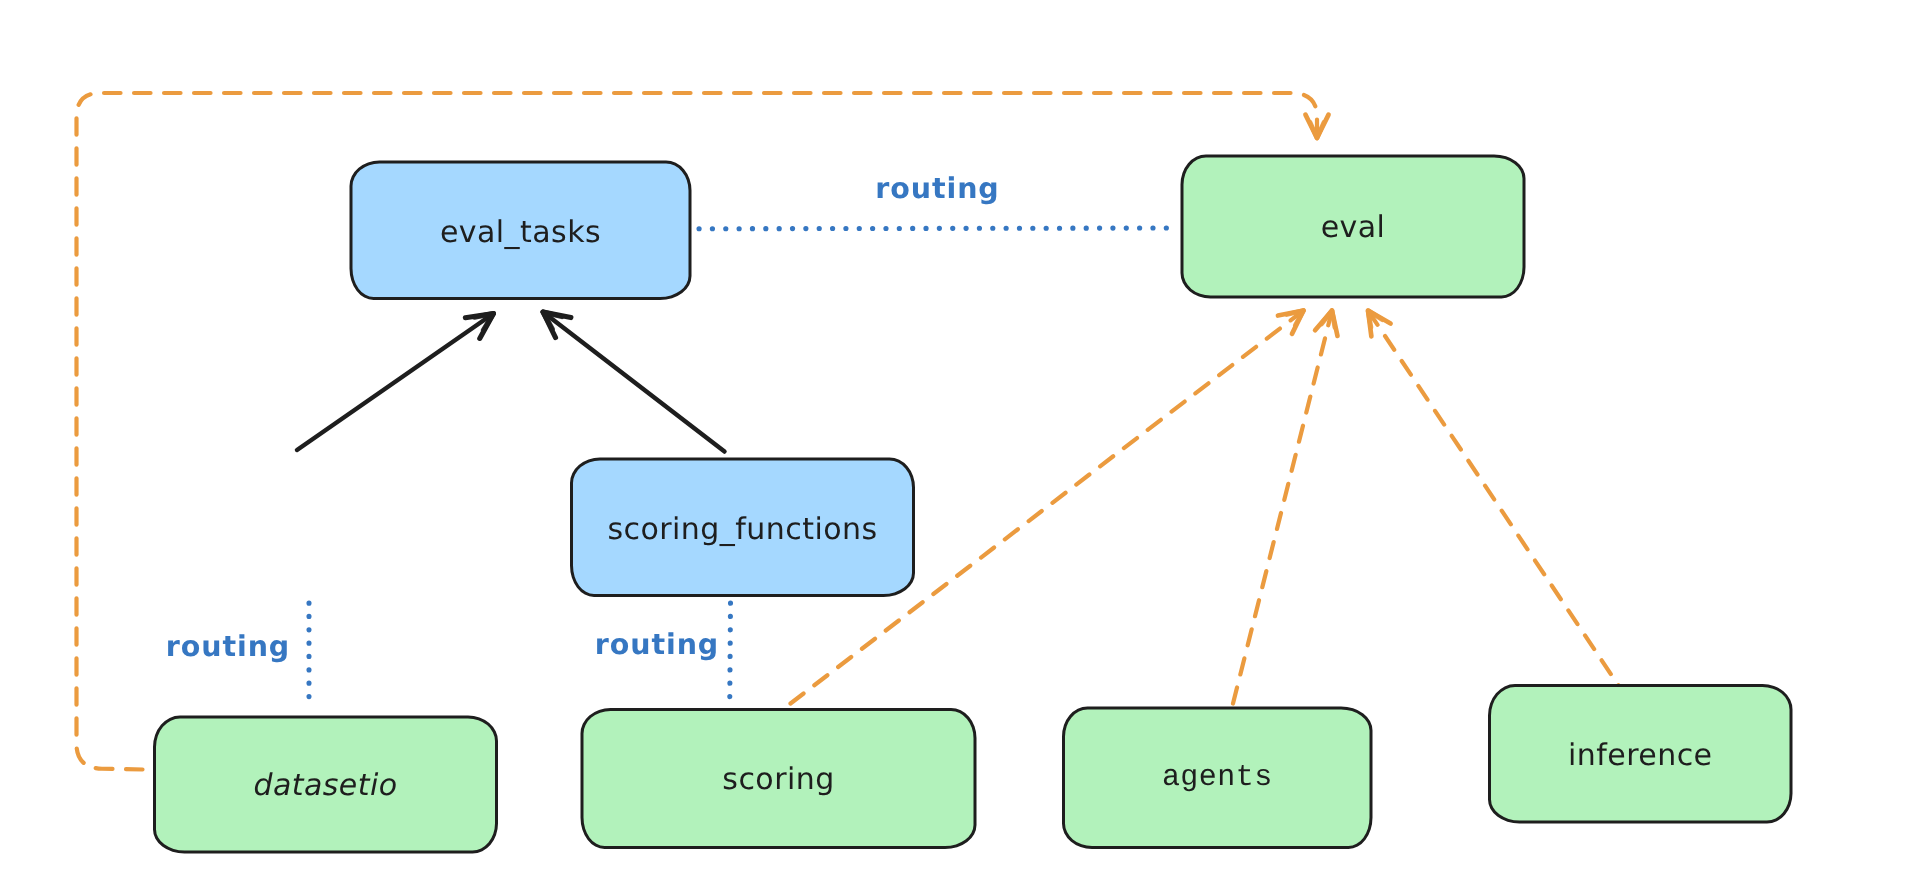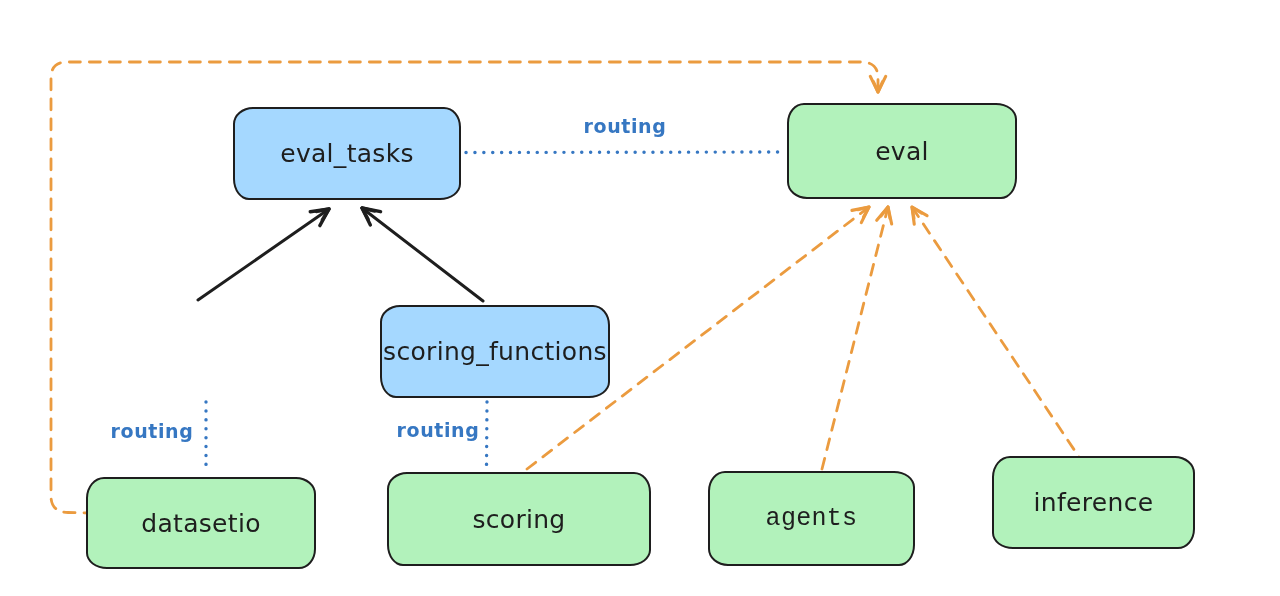--- a/index.html
+++ b/index.html
@@ -29,21 +29,21 @@
   .head-orange { stroke: var(--orange, #eb9b3f); fill: none; stroke-width: 1.7;
                  stroke-linecap: round; stroke-linejoin: round; }
 
   .node {
     position: absolute;
     box-sizing: border-box;
     border: 2.6px solid var(--border, #1e1e1e);
     display: flex;
     align-items: center;
     justify-content: center;
-    font-size: 25px;
+    font-size: 20px;
     letter-spacing: 0.3px;
     color: var(--border, #1e1e1e);
   }
   .node.blue  { background: var(--blue-fill, #a5d8ff); }
   .node.green { background: var(--green-fill, #b2f2bb); }
   
   .r1 { border-radius: 20px 17px 21px 16px / 17px 20px 16px 21px; }
   .r2 { border-radius: 17px 21px 16px 20px / 20px 16px 21px 17px; }
   .r3 { border-radius: 18px 20px 17px 21px / 21px 17px 20px 16px; }
 
@@ -92,21 +92,21 @@
 
   <div class="node green r2" style="left:787px; top:103px; width:230px; height:96px;">
     <span>eval</span>
   </div>
 
 
   <div class="node blue r1" style="left:380px; top:305px; width:230px; height:93px;text-align:center;">
     <span>scoring_functions</span>
   </div>
 
-  <div class="node green r3" style="left:86px; top:477px; width:230px; height:92px;">
+  <div class="node green r3" style="left:102px; top:477px; width:230px; height:92px;font-style:italic;">
     <span>datasetio</span>
   </div>
 
   <div class="node green r1" style="left:387px; top:472px; width:264px; height:94px;">
     <span>scoring</span>
   </div>
 
   <div class="node green r2" style="left:708px; top:471px; width:207px; height:95px;font-family:Liberation Mono, monospace;">
     <span>agents</span>
   </div>

